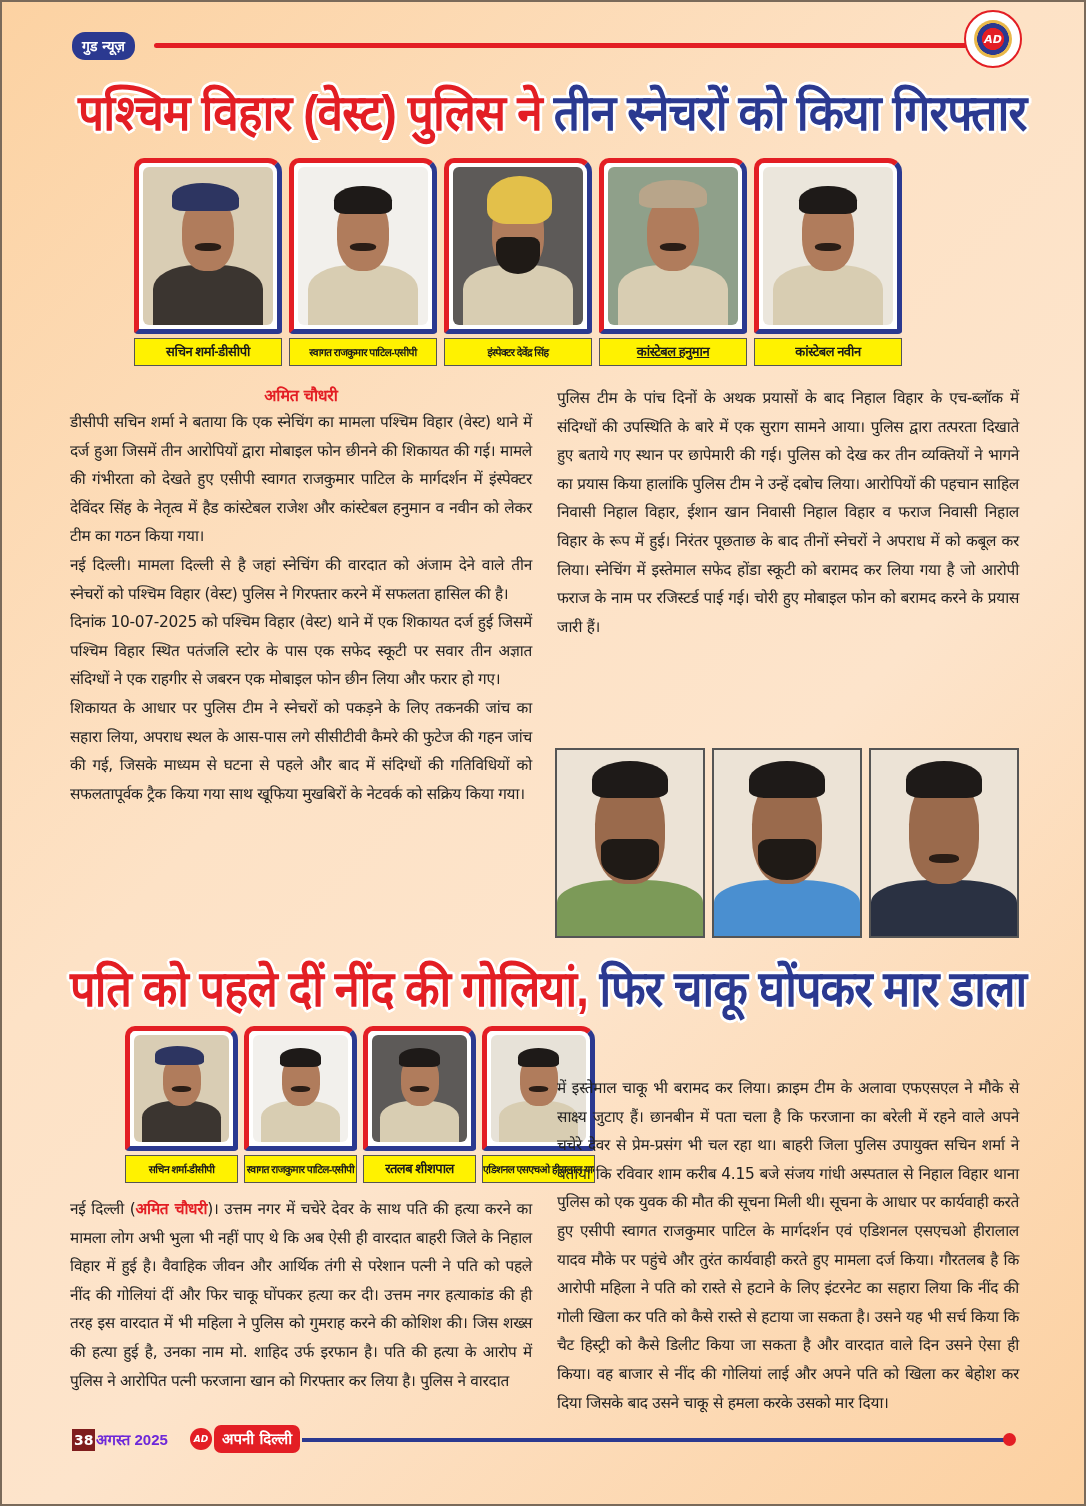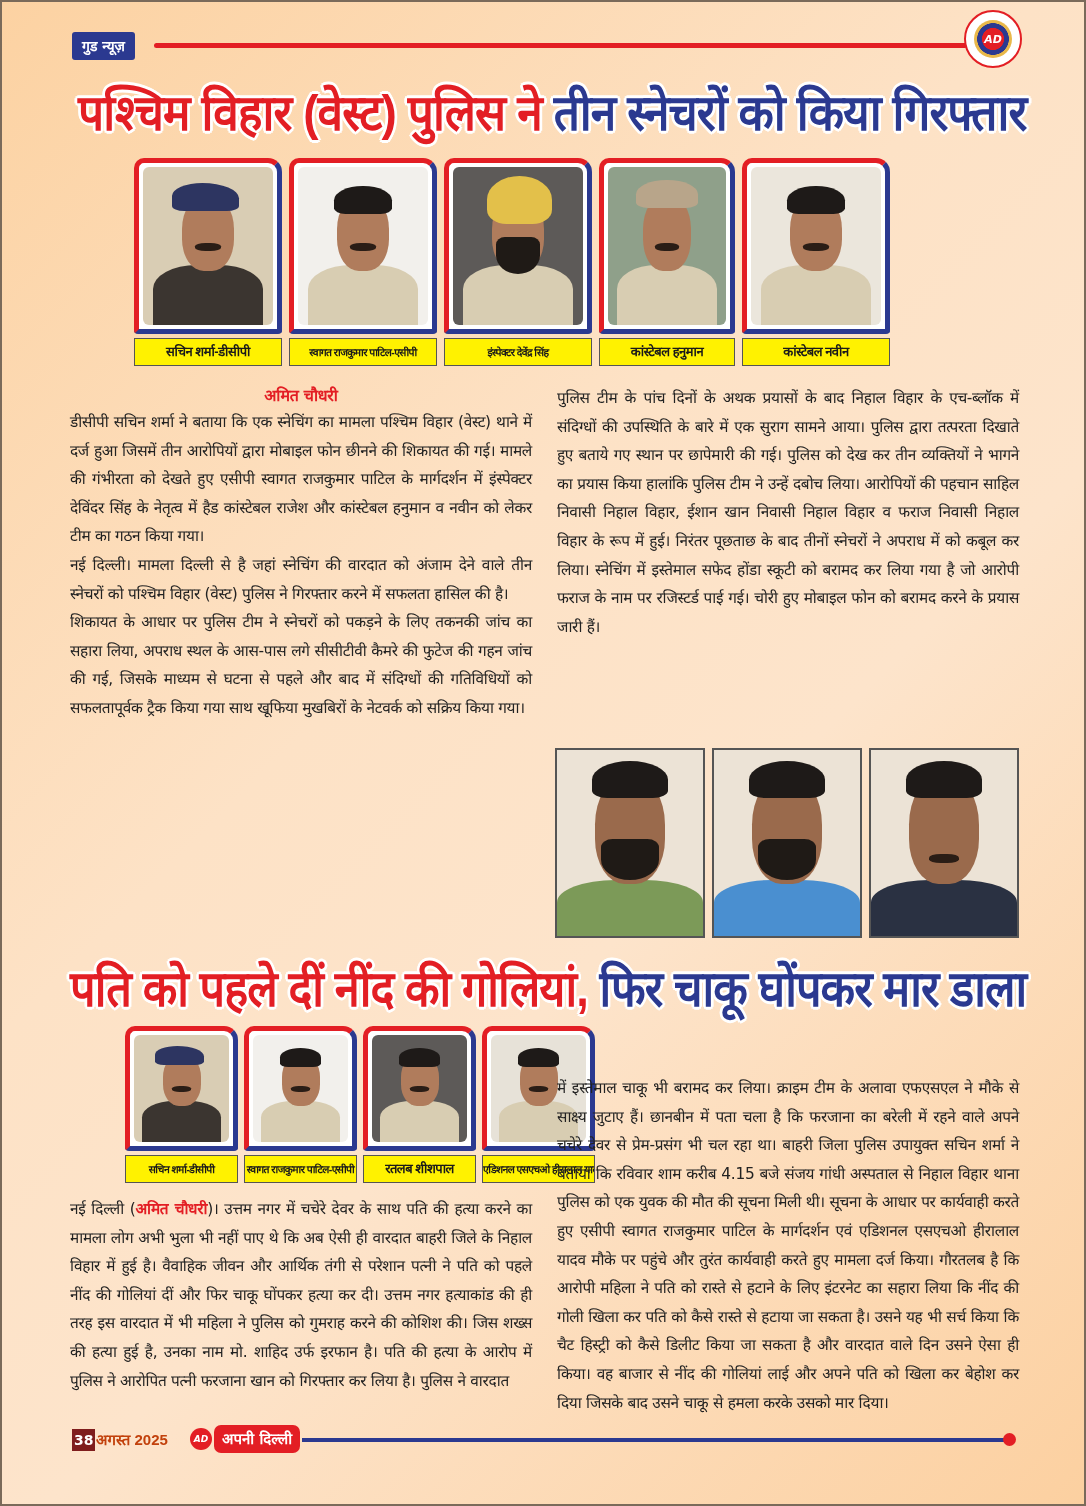--- a/index.html
+++ b/index.html
@@ -10,21 +10,21 @@
     position: relative;
     color: #1a1a1a;
     border: 2px solid #7a6a5a;
   }
   .page { position: absolute; inset: 0; }
 
   
   .header-bar { position: absolute; left: 70px; top: 30px; width: 950px; height: 28px; }
   .section-tag {
     position: absolute; left: 0; top: 0; height: 28px; padding: 0 10px;
-    background: #2b3990; color: #fff; border-radius: 3px;
+    background: #2b3990; color: #fff; border-radius: 13px;
     font-size: 14px; font-weight: bold; line-height: 28px;
   }
   .header-line { position: absolute; left: 82px; right: 55px; top: 11px; height: 5px; background: #e31e24; border-radius: 3px; }
   .logo {
     position: absolute; right: 0; top: -22px; width: 58px; height: 58px; border-radius: 50%;
     background: #fff; border: 2px solid #e31e24;
     display: flex; align-items: center; justify-content: center;
   }
   .logo-inner { width: 38px; height: 38px; border-radius: 50%; background: radial-gradient(circle, #e31e24 40%, #2b3990 42%, #2b3990 58%, #e8b84a 60%, #e8b84a 100%); display:flex; align-items:center; justify-content:center; color:#fff; font-weight:bold; font-size:11px; font-style: italic; }
 
@@ -80,21 +80,21 @@
     position: absolute; left: 552px; top: 694px; width: 466px; height: 46px;
     background: #e31e24; color: #fff; font-weight: bold; font-size: 19px; line-height: 46px; text-align: center;
     font-family: "Liberation Sans", sans-serif; white-space: nowrap;
   }
   .suspect-row { position: absolute; left: 553px; top: 746px; display: flex; gap: 7px; }
   .suspect { width: 150px; height: 190px; border: 2px solid #555; position: relative; overflow: hidden; background: #ece3d6; }
 
   
   .footer { position: absolute; left: 70px; top: 1425px; width: 950px; height: 30px; }
   .page-num { position: absolute; left: 0; top: 2px; height: 22px; background: #7f1d1d; color: #fff; font-weight: bold; font-size: 14px; line-height: 22px; padding: 0 2px; }
-  .issue-date { position: absolute; left: 24px; top: 0; color: #c2410c; font-weight: bold; font-size: 15px; line-height: 26px; font-family: "Liberation Sans", sans-serif; }
+  .issue-date { position: absolute; left: 24px; top: 0; color: #6d28d9; font-weight: bold; font-size: 15px; line-height: 26px; font-family: "Liberation Sans", sans-serif; }
   .footer-logo { position: absolute; left: 118px; top: 1px; width: 22px; height: 22px; border-radius: 50%; background: #e31e24; color: #fff; font-size: 9px; font-weight: bold; font-style: italic; line-height: 22px; text-align: center; }
   .brand-pill { position: absolute; left: 142px; top: -2px; height: 28px; padding: 0 8px; background: #e31e24; color: #fff; border-radius: 7px; font-size: 15px; font-weight: bold; line-height: 28px; }
   .footer-line { position: absolute; left: 230px; right: 12px; top: 11px; height: 4px; background: #2b3990; }
   .footer-dot { position: absolute; right: 6px; top: 6px; width: 13px; height: 13px; border-radius: 50%; background: #e31e24; }
 </style>
 </head>
 <body>
 
 <div class="page">
 
@@ -144,21 +144,21 @@
             <div class="person">
               <div class="body-shape" style="background:#d8cdb2"></div>
               <div class="head-shape"></div>
               <div class="turban"></div>
               <div class="beard"></div>
             </div>
           </div>
         </div>
         <div class="caption small">इंस्पेक्टर देवेंद्र सिंह</div>
       </div>
-      <div class="photo-card" style="width: 136px;">
+      <div class="photo-card" style="width: 148px; text-decoration: underline;">
         <div class="frame" style="height: 176px;">
           <div class="photo" style="background: rgb(143, 160, 138);">
             <div class="person">
               <div class="body-shape" style="background:#d8cdb2"></div>
               <div class="head-shape"></div>
               <div class="beret"></div>
               <div class="mustache"></div>
             </div>
           </div>
         </div>
@@ -176,20 +176,21 @@
           </div>
         </div>
         <div class="caption">कांस्टेबल नवीन</div>
       </div>
     </div>
 
   <div class="col" style="left:68px; top:382px; width:462px;">
     <div class="byline">अमित चौधरी</div>
     <p>डीसीपी सचिन शर्मा ने बताया कि एक स्नेचिंग का मामला पश्चिम विहार (वेस्ट) थाने में दर्ज हुआ जिसमें तीन आरोपियों द्वारा मोबाइल फोन छीनने की शिकायत की गई।  मामले की गंभीरता को देखते हुए  एसीपी स्वागत राजकुमार पाटिल के मार्गदर्शन में इंस्पेक्टर देविंदर सिंह के नेतृत्व में हैड कांस्टेबल राजेश और कांस्टेबल हनुमान व नवीन को लेकर टीम का गठन किया गया।</p>
     <p>नई दिल्ली। मामला दिल्ली से है जहां स्नेचिंग की वारदात को अंजाम देने वाले तीन स्नेचरों को पश्चिम विहार (वेस्ट) पुलिस ने गिरफ्तार करने में सफलता हासिल की है।</p>
+    <p>दिनांक 10-07-2025 को पश्चिम विहार (वेस्ट) थाने में एक शिकायत दर्ज हुई जिसमें पश्चिम विहार स्थित पतंजलि स्टोर के पास एक सफेद स्कूटी पर सवार तीन अज्ञात संदिग्धों ने एक राहगीर से जबरन एक मोबाइल फोन छीन लिया और फरार हो गए।</p>
     <p>शिकायत के आधार पर पुलिस टीम ने स्नेचरों को पकड़ने के लिए तकनकी जांच का सहारा लिया, अपराध स्थल के आस-पास लगे सीसीटीवी कैमरे की फुटेज की गहन जांच की गई, जिसके माध्यम से घटना से पहले और बाद में संदिग्धों की गतिविधियों को सफलतापूर्वक ट्रैक किया गया साथ खूफिया मुखबिरों के नेटवर्क को सक्रिय किया गया।</p>
   </div>
 
   <div class="col" style="left:555px; top:382px; width:462px;">
     <p> पुलिस टीम के पांच दिनों के अथक प्रयासों के बाद निहाल विहार के एच-ब्लॉक में संदिग्धों की उपस्थिति के बारे में एक सुराग सामने आया। पुलिस द्वारा तत्परता दिखाते हुए बताये गए स्थान पर छापेमारी की गई। पुलिस को देख कर तीन व्यक्तियों ने भागने का प्रयास किया हालांकि पुलिस टीम ने उन्हें दबोच लिया। आरोपियों की पहचान साहिल निवासी निहाल विहार, ईशान खान निवासी निहाल विहार व फराज निवासी निहाल विहार के रूप में हुई। निरंतर पूछताछ के बाद तीनों स्नेचरों ने अपराध में को कबूल कर लिया। स्नेचिंग में इस्तेमाल सफेद होंडा स्कूटी को बरामद कर लिया गया है जो आरोपी फराज के नाम पर रजिस्टर्ड पाई गई। चोरी हुए मोबाइल फोन को बरामद करने के प्रयास जारी हैं।</p>
   </div>
 
   <div class="suspect-row" id="suspects">
       <div class="suspect">
         <div class="person">

